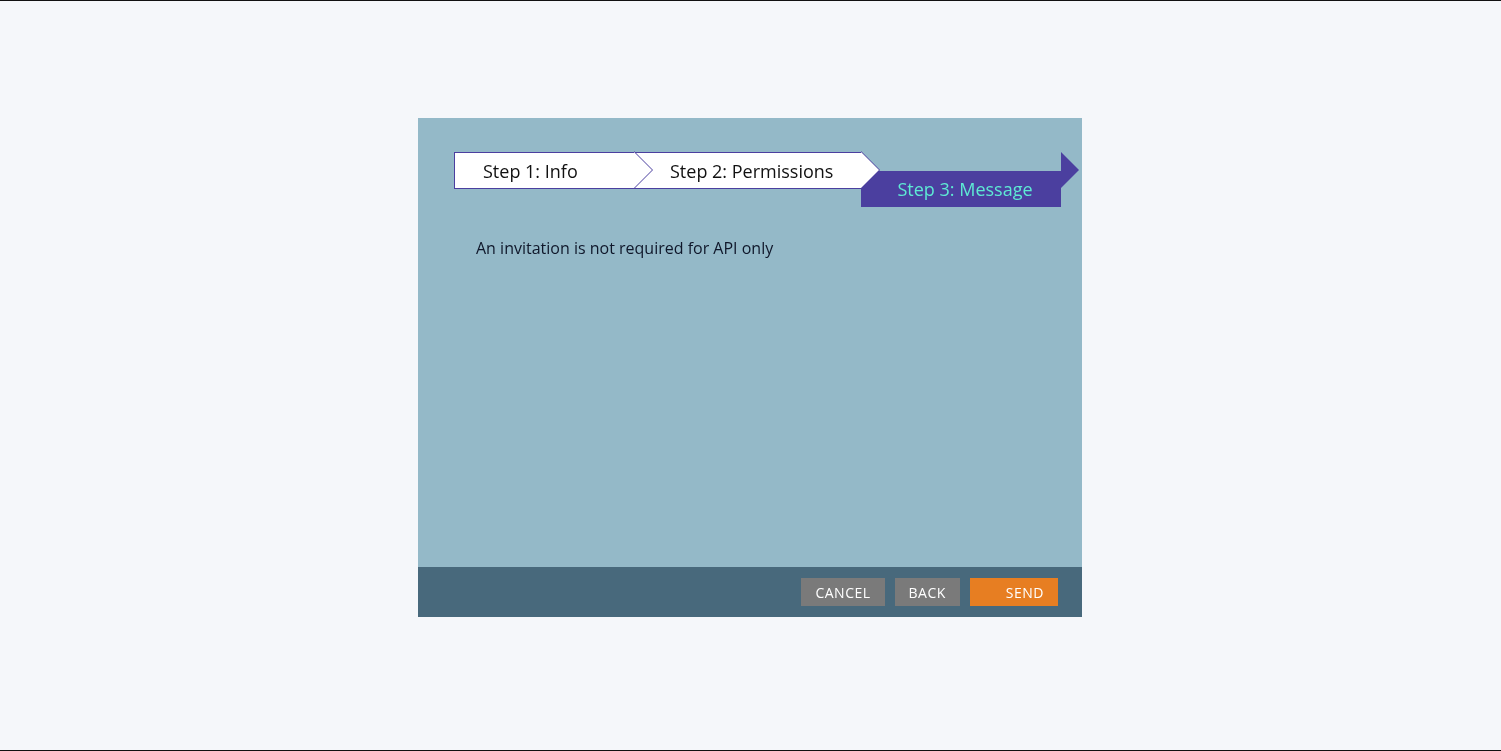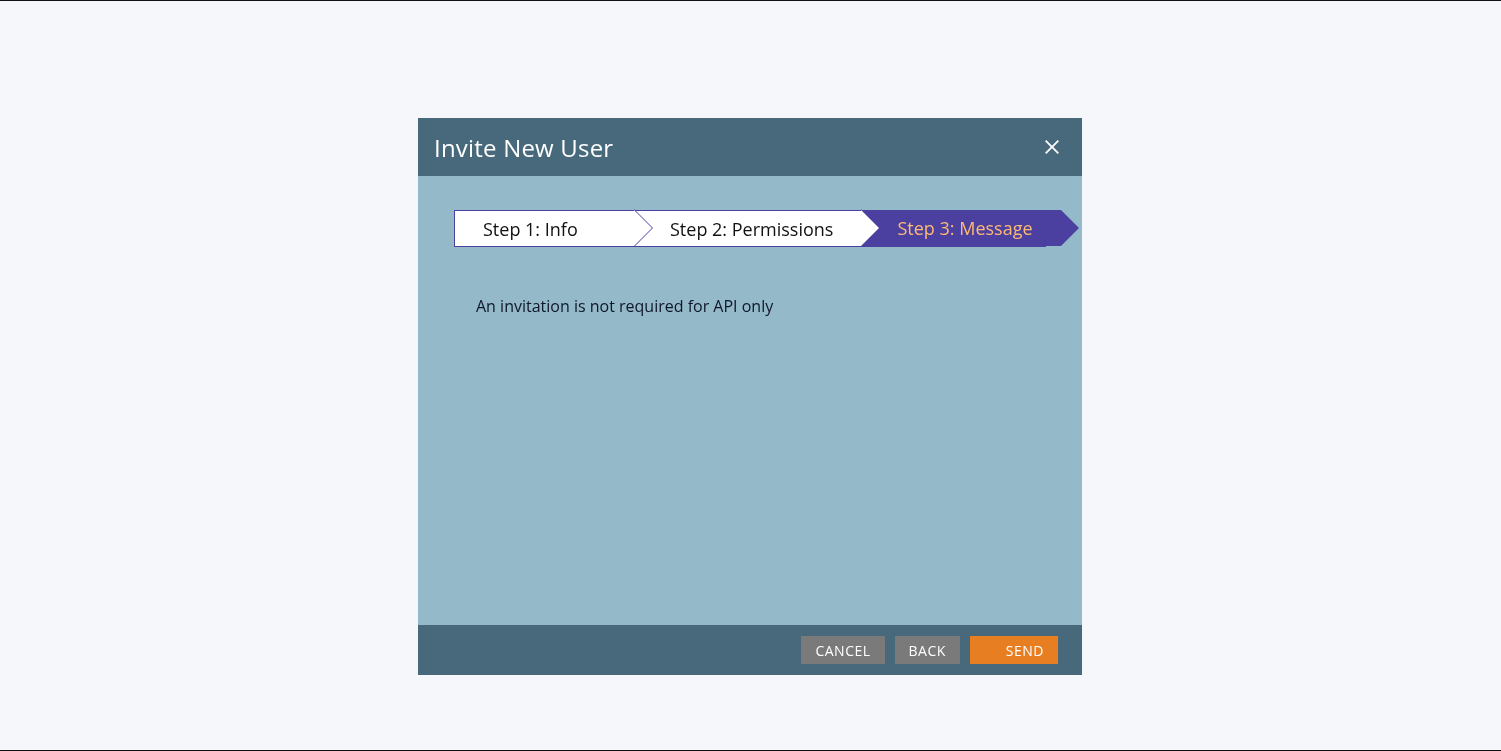--- a/index.html
+++ b/index.html
@@ -92,21 +92,22 @@
     background: var(--wizard-inactive-bg);
     color: var(--wizard-inactive-text);
     border-top:1px solid var(--wizard-active);
     box-sizing:border-box;
   }
   .wiz-step.first.inactive .body {
     border-left:1px solid var(--wizard-active);
   }
   .wiz-step.active .body {
     background: var(--wizard-active);
-    color:#fdba74;
+    color:#5eead4;
+    margin-top:19px;
   }
 
   
   .wiz-step::after {
     content:"";
     position:absolute;
     right:-18px; top:0;
     width:0; height:0;
     border-top:18px solid transparent;
     border-bottom:18px solid transparent;
@@ -167,28 +168,20 @@
   .btn.orange { background: var(--btn-orange); padding-left: 36px; }
 </style>
 </head>
 <body>
 
 <div class="rule top"></div>
 <div class="rule bottom"></div>
 
 <div class="modal">
 
-  <div class="modal-header">
-    <div class="modal-title">Invite New User</div>
-    <div class="close-btn">
-      <svg viewBox="0 0 16 16">
-        <path d="M2.3 1 1 2.3 6.7 8 1 13.7 2.3 15 8 9.3 13.7 15 15 13.7 9.3 8 15 2.3 13.7 1 8 6.7z"></path>
-      </svg>
-    </div>
-  </div>
 
   <div class="modal-body">
 
     <div class="wizard">
       <div class="wiz-step s1 first inactive">
         <div class="body">
             <span class="label">Step 1: Info</span>
           </div>
       </div>
       <div class="wiz-step s2 inactive">

